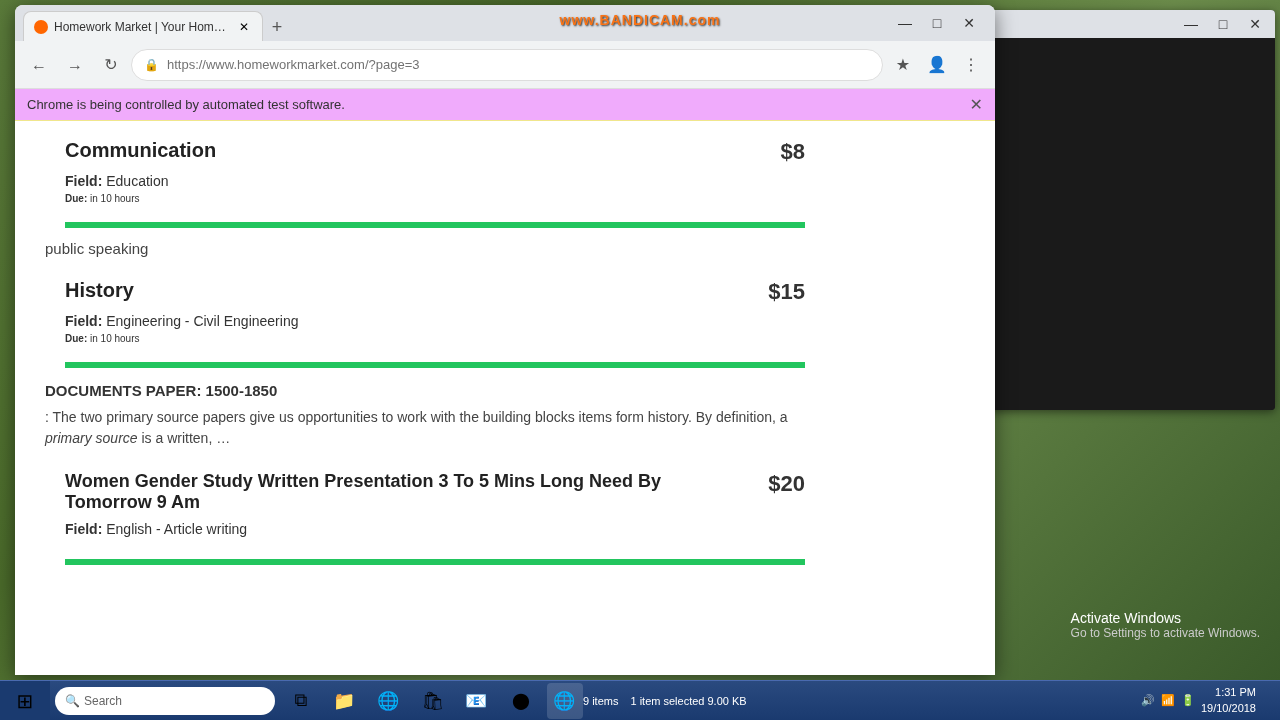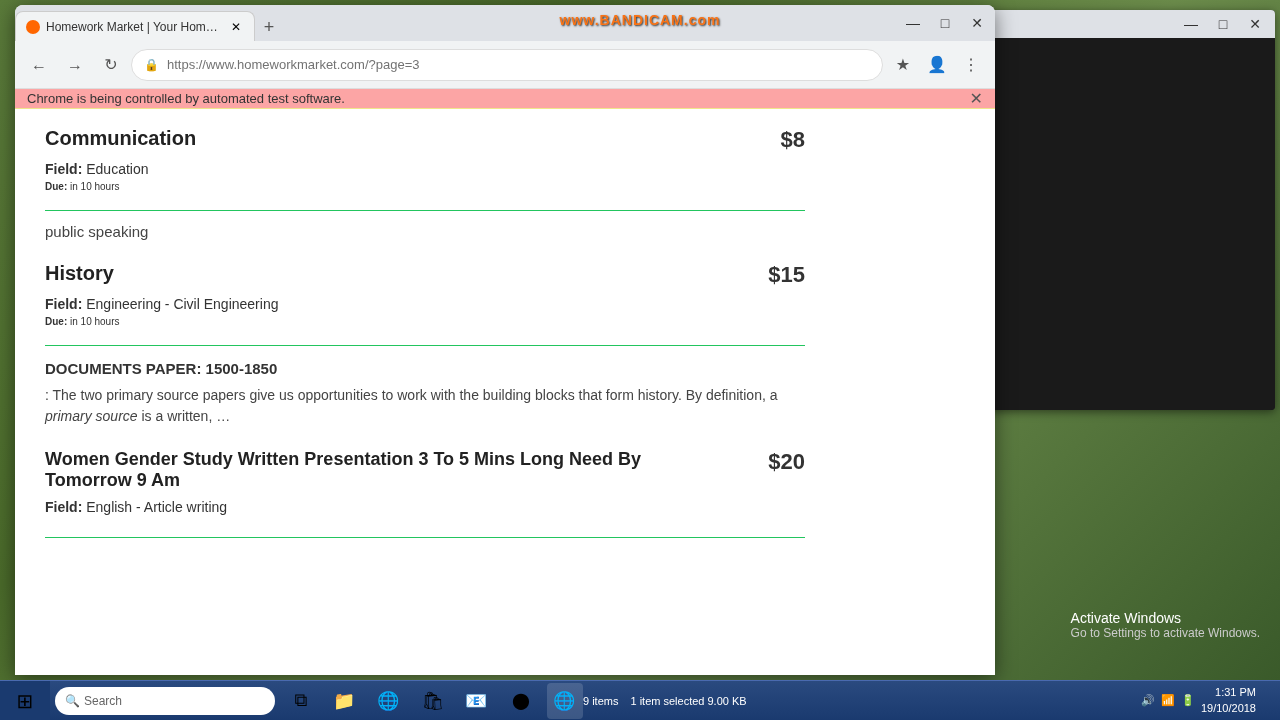--- a/index.html
+++ b/index.html
@@ -91,21 +91,21 @@
       display: flex;
       flex-direction: column;
     }
 
     
     .title-bar {
       background: #dee1e6;
       height: 36px;
       display: flex;
       align-items: center;
-      padding: 0 0;
+      padding: 0 8px;
       gap: 8px;
     }
     .window-controls {
       display: flex;
       gap: 4px;
       margin-right: 4px;
     }
     .win-btn {
       width: 28px;
       height: 28px;
@@ -215,22 +215,22 @@
     .address-icon { font-size: 12px; color: #555; }
     .address-text { flex: 1; font-size: 13px; color: #737373; }
     .nav-right-icons {
       display: flex;
       align-items: center;
       gap: 2px;
     }
 
     
     .info-bar {
-      background: #fca5a5;
-      height: 20px;
+      background: #f0abfc;
+      height: 32px;
       display: flex;
       align-items: center;
       padding: 0 12px;
       font-size: 13px;
       color: #333;
       border-bottom: 1px solid #f0e68c;
       justify-content: space-between;
     }
     .info-close {
       border: none;
@@ -247,22 +247,23 @@
       overflow-y: auto;
       padding: 0;
     }
     .content-inner {
       max-width: 820px;
       padding: 0 30px;
     }
 
     
     .listing-card {
-      border-bottom: 1px solid #22c55e;
+      border-bottom: 6px solid #22c55e;
       padding: 18px 0;
+      margin-left: 20px;
     }
     .listing-header {
       display: flex;
       justify-content: space-between;
       align-items: flex-start;
       margin-bottom: 8px;
     }
     .listing-title {
       font-size: 20px;
       font-weight: bold;
@@ -449,21 +450,21 @@
         </div>
         <div class="listing-due">
           <span class="label">Due:</span>
           <span> in 10 hours</span>
         </div>
       </div>
 
       <div class="listing-excerpt">
         <div class="excerpt-title">DOCUMENTS PAPER: 1500-1850</div>
         <div class="excerpt-text">
-          <span>: The two primary source papers give us opportunities to work with the building blocks that form history. By definition, a </span><span class="italic">primary source</span><span> is a written, …</span>
+          <span>: The two primary source papers give us opportunities to work with the building blocks items form history. By definition, a </span><span class="italic">primary source</span><span> is a written, …</span>
         </div>
       </div>
 
       <div class="listing-card">
         <div class="listing-header">
           <div class="listing-title" style="max-width:600px; font-size:18px;">Women Gender Study Written Presentation 3 To 5 Mins Long Need By Tomorrow 9 Am</div>
           <div class="listing-price">$20</div>
         </div>
         <div class="listing-field">
           <span class="label">Field:</span>

